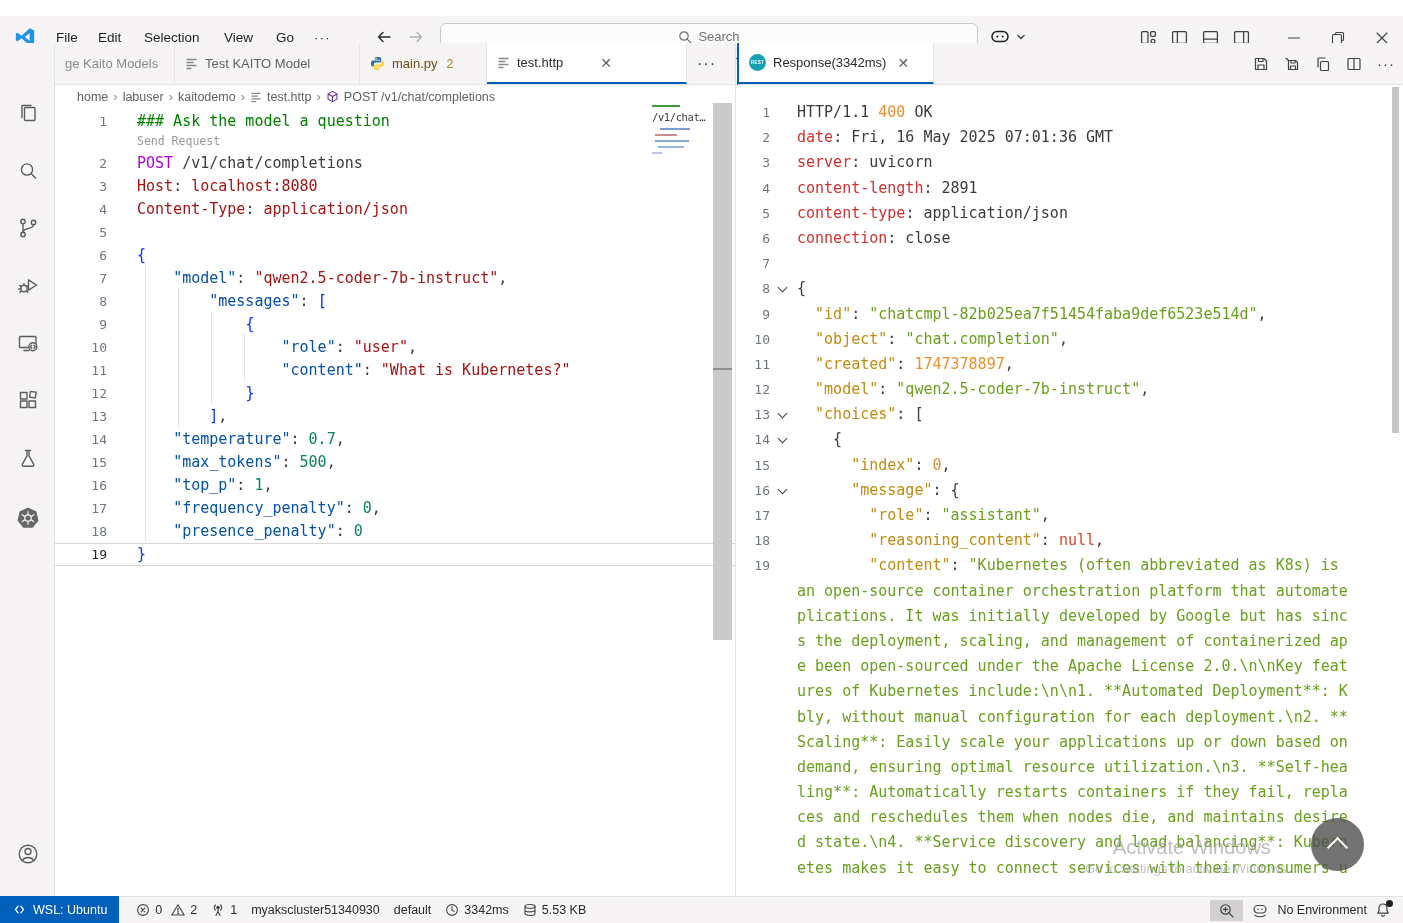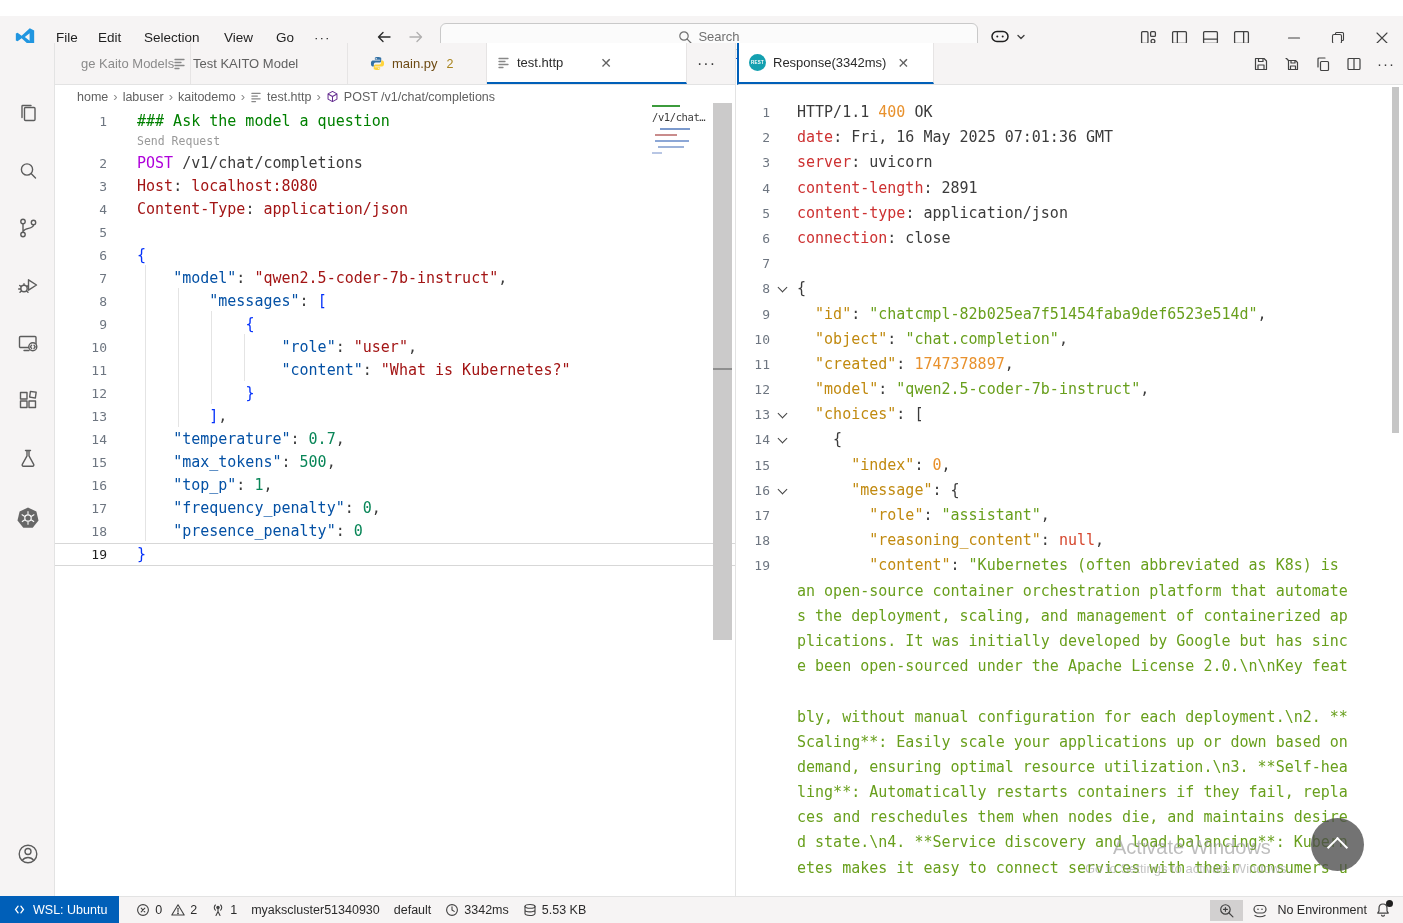--- a/index.html
+++ b/index.html
@@ -255,24 +255,24 @@
           <circle cx="12" cy="9.5" r="3"></circle>
           <path d="M6.3 18.4a7 7 0 0111.4 0"></path>
         </svg>
     </span>
     <span class="act" style="top:855px" style2="">
       <span style="font-size:23px;color:#424242;line-height:23px;font-family:'DejaVu Sans',sans-serif;">⚙</span>
     </span>
   </div>
 
   <div id="tabbar-left" class="abs">
-    <div class="tab" style="left:16px;width:120px">
+    <div class="tab" style="left:0;width:120px">
       <span style="color:#8b8b8b">ge Kaito Models</span>
     </div>
-    <div class="tab" style="left:108px;width:185px">
+    <div class="tab" style="left:120px;width:185px">
       <span>
         <svg width="13" height="13" viewBox="0 0 13 13" class="ic" style="stroke:#888;stroke-width:1.3">
             <path d="M2 2.5h9 M2 5.5h6 M2 8.5h9 M2 11.5h4"></path>
           </svg>
       </span>
       <span>Test KAITO Model</span>
     </div>
     <div class="tab" style="left:305px;width:127px">
       <span>
         <svg width="15" height="15" viewBox="0 0 16 16">
@@ -558,35 +558,36 @@
           <span class="code"><span class="tk tk-p">        </span><span class="tk tk-ykey">"content"</span><span class="tk tk-p">: </span><span class="tk tk-gstr">"Kubernetes (often abbreviated as K8s) is</span></span>
         </div>
         <div class="crow">
           <span class="gut"></span>
           <span class="chev"></span>
           <span class="code"><span class="tk tk-gstr">an open-source container orchestration platform that automate</span></span>
         </div>
         <div class="crow">
           <span class="gut"></span>
           <span class="chev"></span>
+          <span class="code"><span class="tk tk-gstr">plications. It was initially developed by Google but has sinc</span></span>
+        </div>
+        <div class="crow">
+          <span class="gut"></span>
+          <span class="chev"></span>
           <span class="code"><span class="tk tk-gstr">s the deployment, scaling, and management of containerized ap</span></span>
         </div>
         <div class="crow">
           <span class="gut"></span>
           <span class="chev"></span>
-          <span class="code"><span class="tk tk-gstr">plications. It was initially developed by Google but has sinc</span></span>
-        </div>
-        <div class="crow">
-          <span class="gut"></span>
-          <span class="chev"></span>
           <span class="code"><span class="tk tk-gstr">e been open-sourced under the Apache License 2.0.\n\nKey feat</span></span>
         </div>
         <div class="crow">
           <span class="gut"></span>
           <span class="chev"></span>
+          <span class="code"><span class="tk tk-gstr">ures of Kubernetes include:\n\n1. **Automated Deployment**: K</span></span>
         </div>
         <div class="crow">
           <span class="gut"></span>
           <span class="chev"></span>
           <span class="code"><span class="tk tk-gstr">bly, without manual configuration for each deployment.\n2. **</span></span>
         </div>
         <div class="crow">
           <span class="gut"></span>
           <span class="chev"></span>
           <span class="code"><span class="tk tk-gstr">Scaling**: Easily scale your applications up or down based on</span></span>

